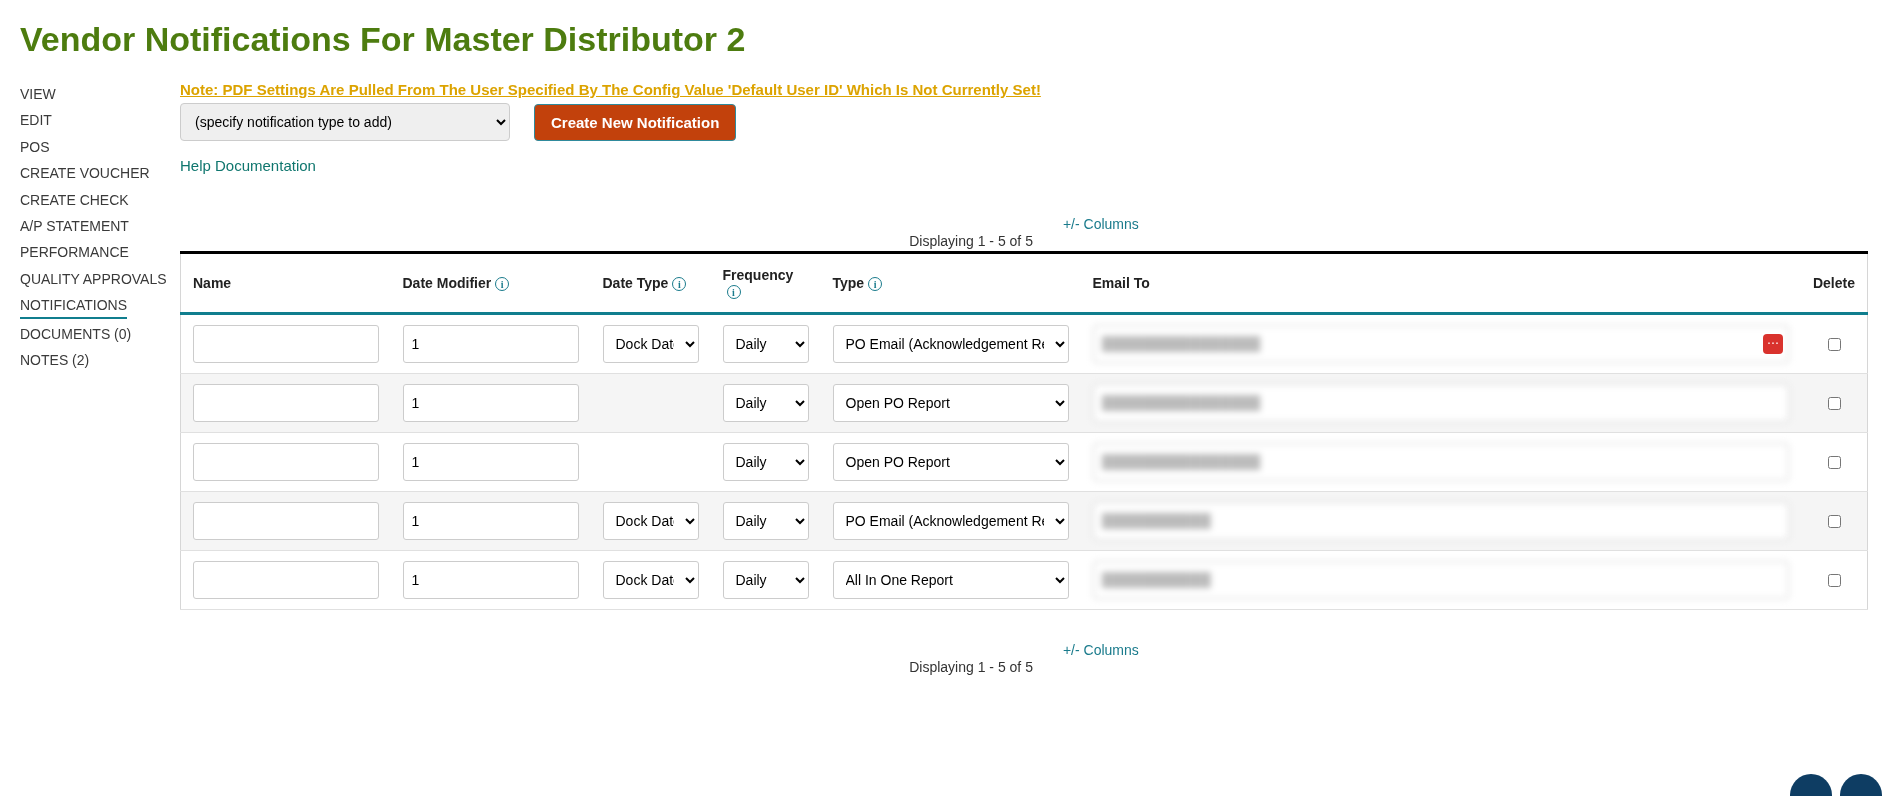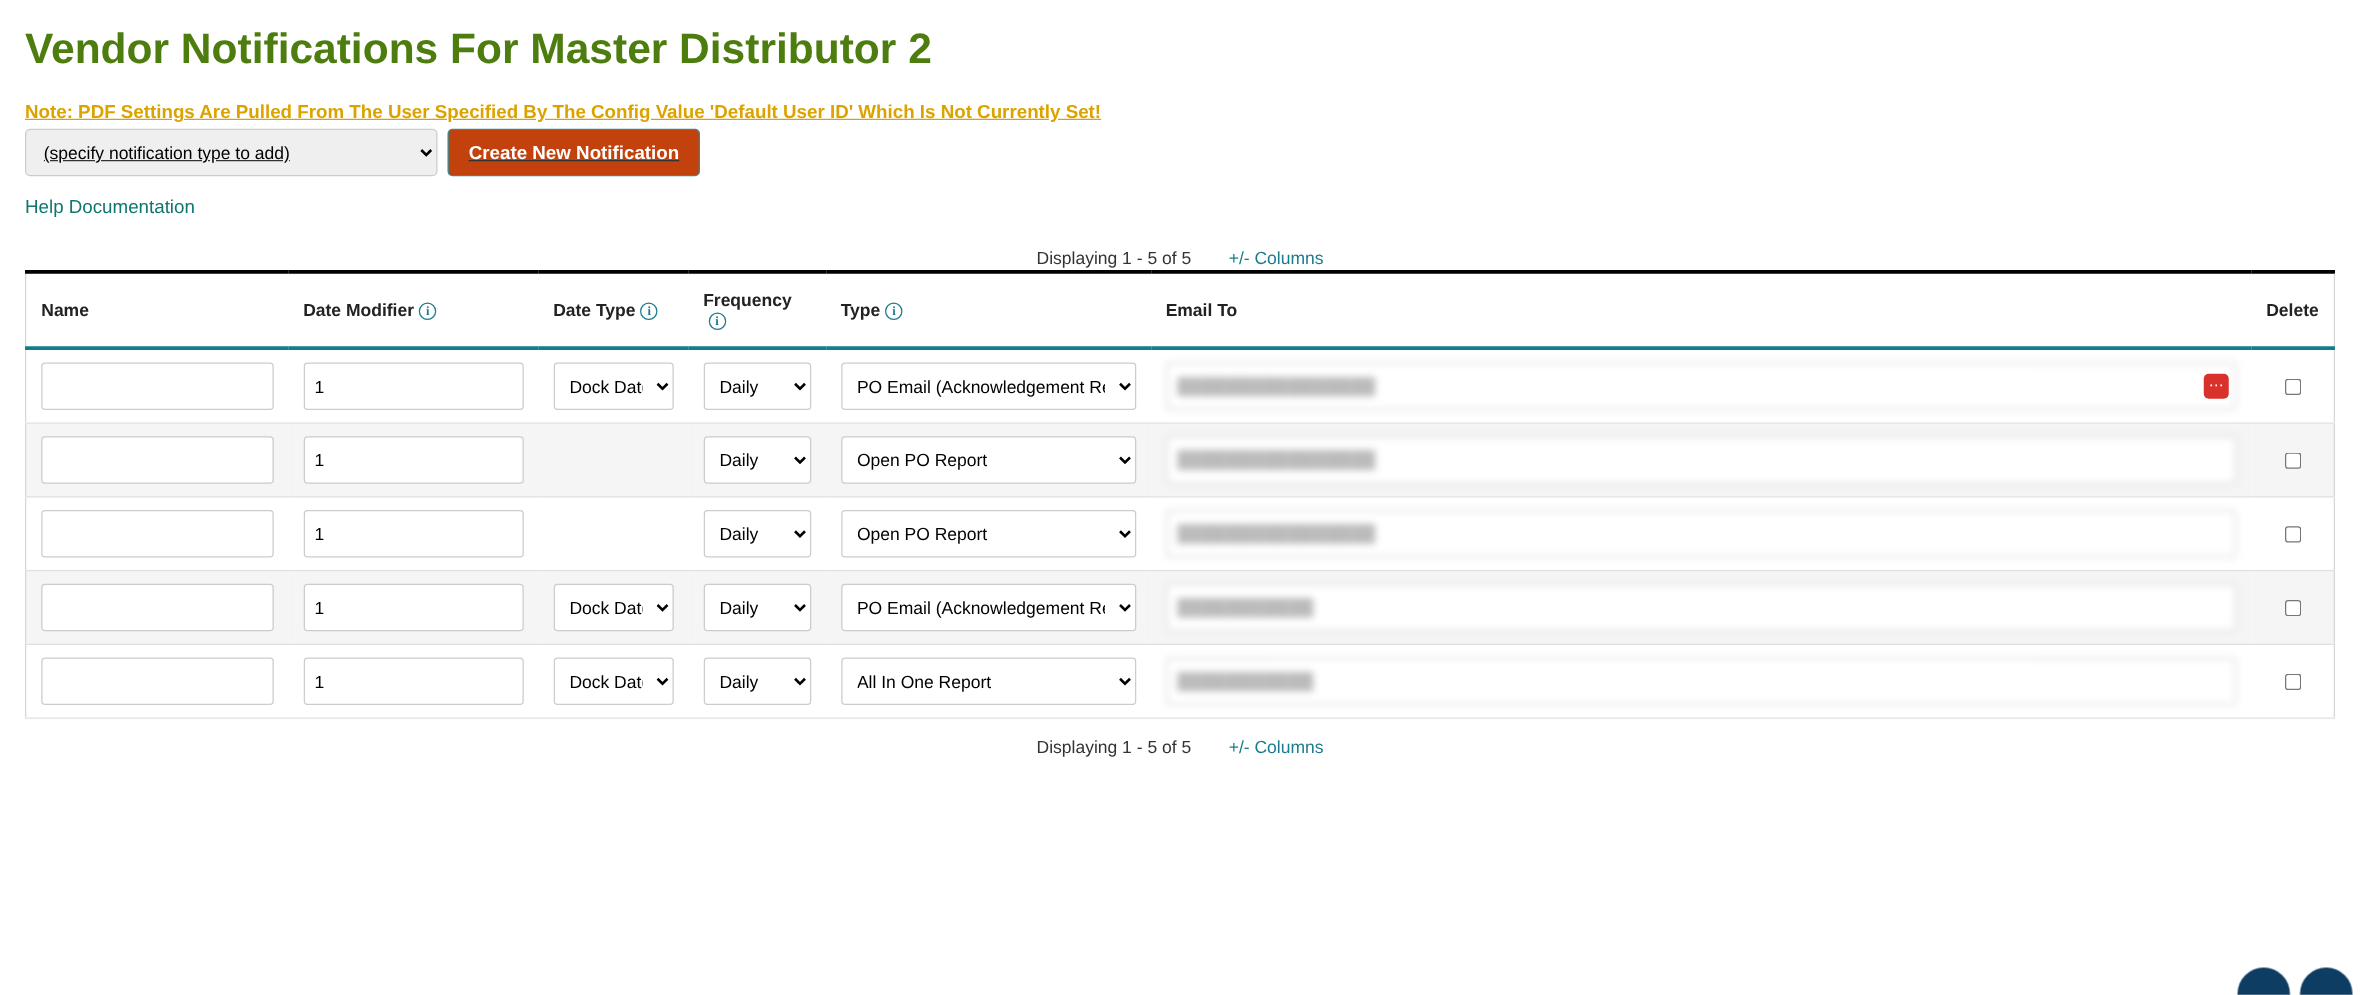--- a/index.html
+++ b/index.html
@@ -44,23 +44,23 @@
   .content { flex: 1; }
   .warning {
     color: #dca300;
     font-weight: 700;
     text-decoration: underline;
     font-size: 15px;
     margin-bottom: 5px;
   }
   .top-controls {
     display: flex;
-    gap: 8px;
+    align-items: center;
+    gap: 24px;
     margin-bottom: 16px;
-    text-decoration: underline;
   }
   select.addtype {
     border: 1px solid #ccc;
     border-radius: 4px;
     padding: 8px 10px;
     font-size: 14px;
     width: 330px;
     height: 38px;
   }
   .btn-create {
@@ -81,21 +81,21 @@
     cursor: pointer;
   }
   .tablebar {
     display: flex;
     justify-content: center;
     align-items: center;
     gap: 30px;
     margin: 14px 0 2px 0;
     position: relative;
   }
-  .tablebar .displaying { color: #333; }
+  .tablebar .displaying { color: #333; margin-top: 35px; }
   .tablebar .columns-link { color: #1a7b8c; cursor: pointer; }
   table.data {
     width: 100%;
     border-collapse: collapse;
     border: 1px solid #d6d6d6;
   }
   table.data thead tr { border-top: 3px solid #000000; }
   table.data th {
     background: #fff;
     text-align: left;
@@ -179,20 +179,23 @@
     border-top-left-radius: 42px;
     border-top-right-radius: 42px;
   }
 </style>
 </head>
 <body>
 
 <h1>Vendor Notifications For Master Distributor 2</h1>
 
 <div class="layout">
+  <nav class="sidebar">
+    <ul id="sidebar-list"><li>VIEW</li><li>EDIT</li><li>POS</li><li>CREATE VOUCHER</li><li>CREATE CHECK</li><li>A/P STATEMENT</li><li>PERFORMANCE</li><li>QUALITY APPROVALS</li><li class="active">NOTIFICATIONS</li><li>DOCUMENTS (0)</li><li>NOTES (2)</li></ul>
+  </nav>
 
   <div class="content">
     <div class="warning">Note: PDF Settings Are Pulled From The User Specified By The Config Value 'Default User ID' Which Is Not Currently Set!</div>
 
     <div class="top-controls">
       <select class="addtype">
         <option>(specify notification type to add)</option>
       </select>
       <button class="btn-create">Create New Notification</button>
     </div>

